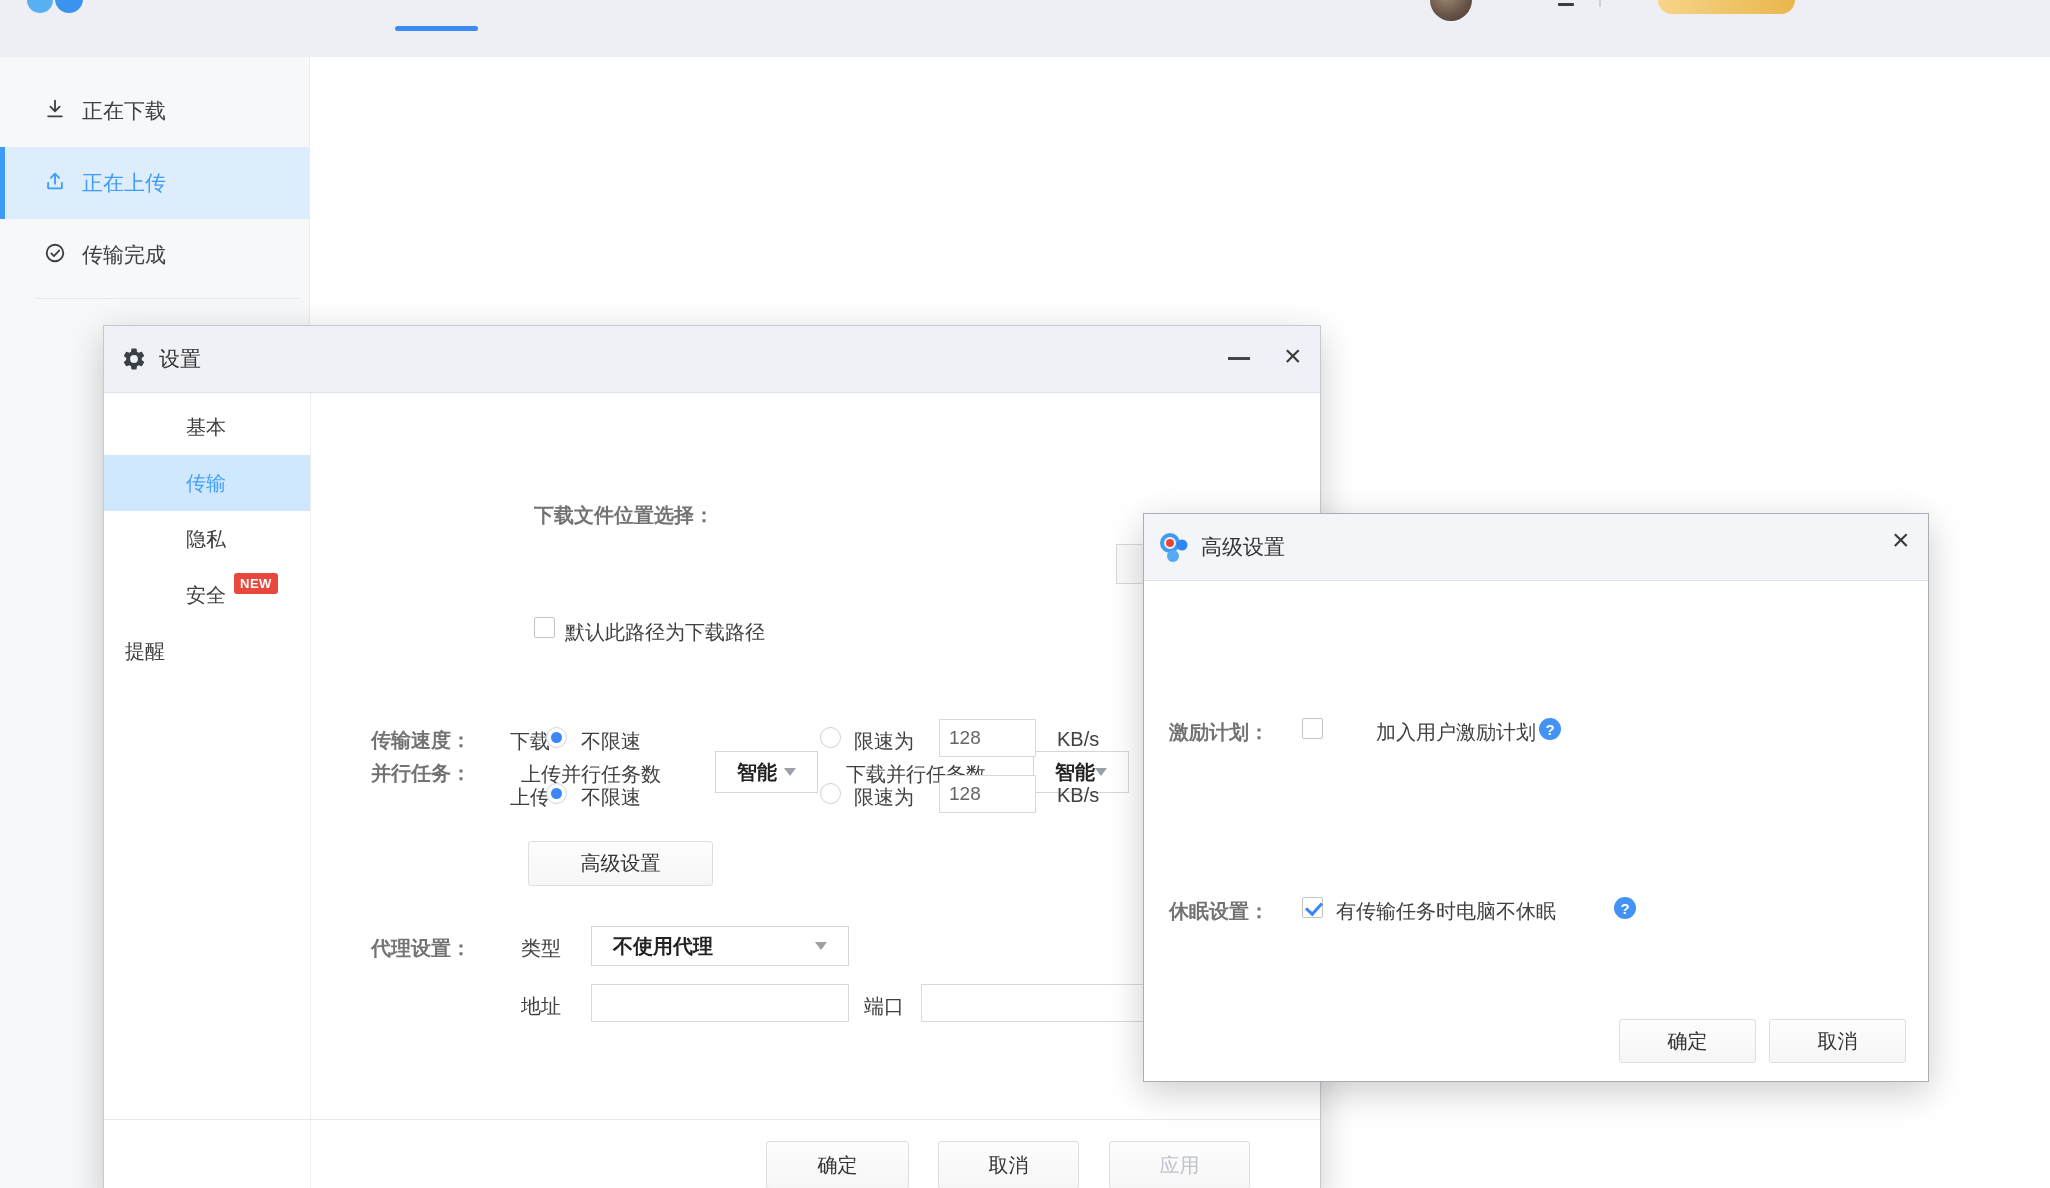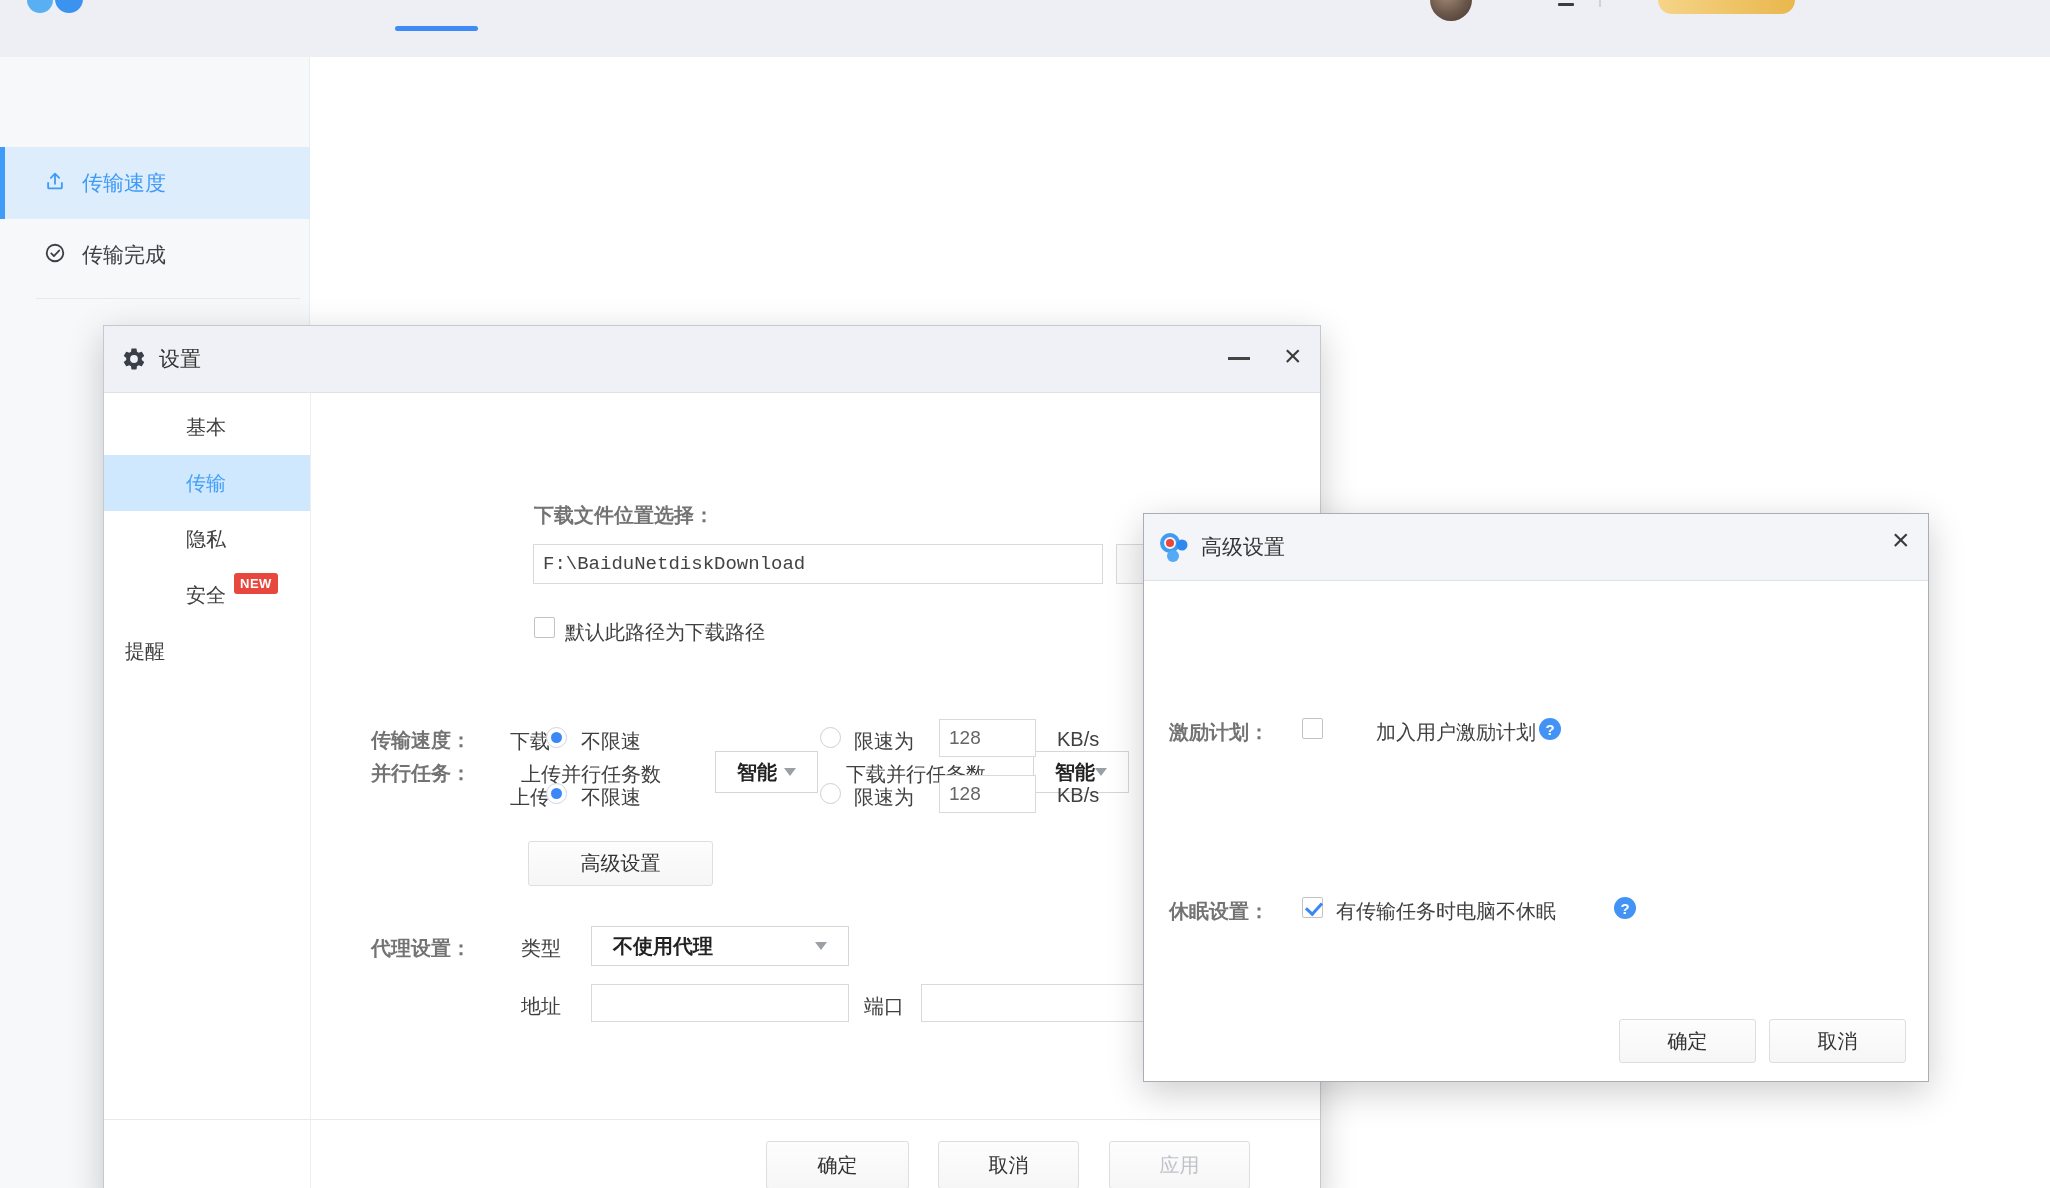--- a/index.html
+++ b/index.html
@@ -74,28 +74,37 @@
     <div class="abs logo-dot" style="left:27px;top:-13px;width:26px;height:26px;background:#58aff2;"></div>
     <div class="abs logo-dot" style="left:55px;top:-15px;width:28px;height:28px;background:#3a93ef;"></div>
     <div class="abs tab-underline" style="left:395px;top:26px;width:83px;height:5px;background:#3e8bf7;"></div>
     <div class="abs avatar" style="left:1430px;top:-21px;width:42px;height:42px;"></div>
     <div class="abs mini-dash" style="left:1558px;top:3px;width:16px;height:3px;"></div>
     <div class="abs" style="left:1599px;top:0;width:2px;height:7px;background:#cdd1db;"></div>
     <div class="abs vip-pill" style="left:1658px;top:-14px;width:137px;height:28px;"></div>
   </div>
 
   <div class="abs sidebar">
+    <div class="side-item" style="top:18px;">
+
+      <span>
+        <svg width="22" height="22" viewBox="0 0 24 24" fill="none" stroke="#3c4043" stroke-width="2" stroke-linecap="round" stroke-linejoin="round">
+            <path d="M12 3v11M7 9.5l5 5 5-5M4.5 20h15"></path>
+          </svg>
+      </span>
+      <span>正在下载</span>
+    </div>
     <div class="side-item active" style="top:90px;">
       <div class="active-bar"></div>
       <span>
         <svg width="22" height="22" viewBox="0 0 24 24" fill="none" stroke="#3f9bf7" stroke-width="2" stroke-linecap="round" stroke-linejoin="round">
             <path d="M12 15V4M7.5 8.5L12 4l4.5 4.5M4.5 14v5a1 1 0 0 0 1 1h13a1 1 0 0 0 1-1v-5"></path>
           </svg>
       </span>
-      <span>传输速度</span>
+      <span>正在上传</span>
     </div>
     <div class="side-item" style="top:162px;">
 
       <span>
         <svg width="22" height="22" viewBox="0 0 24 24" fill="none" stroke="#3c4043" stroke-width="2" stroke-linecap="round" stroke-linejoin="round">
             <circle cx="12" cy="12" r="9"></circle>
             <path d="M8 12.5l2.8 2.8 5.7-6"></path>
           </svg>
       </span>
       <span>传输完成</span>
@@ -141,23 +150,20 @@
       <span class="caret"></span>
     </div>
     <div class="abs lbl" style="left:731px;top:435px;margin-left:11px;">下载并行任务数</div>
     <div class="selectbox" style="left:929px;top:425px;width:96px;height:42px;">
       <span class="val">智能</span>
       <span class="caret"></span>
     </div>
     <div class="abs hint" style="left:1041px;top:436px;">(推荐智能)</div>
 
     <div class="abs lbl-b" style="left:430px;top:176px;">下载文件位置选择：</div>
-    <div class="textinput mono" style="left:429px;top:218px;width:570px;height:40px;">
-      <span>F:\BaiduNetdiskDownload</span>
-    </div>
     <div class="textinput" style="left:1012px;top:218px;width:30px;height:40px;background:#fafafa;"></div>
     <div class="checkbox" style="left:430px;top:291px;"></div>
     <div class="abs lbl" style="left:461px;top:293px;">默认此路径为下载路径</div>
 
     <div class="abs lbl-b" style="left:267px;top:401px;">传输速度：</div>
 
     <div class="abs lbl" style="left:406px;top:402px;">下载</div>
     <div class="radio selected" style="left:442px;top:401px;"></div>
     <div class="abs lbl" style="left:477px;top:402px;">不限速</div>
     <div class="radio" style="left:716px;top:401px;"></div>

